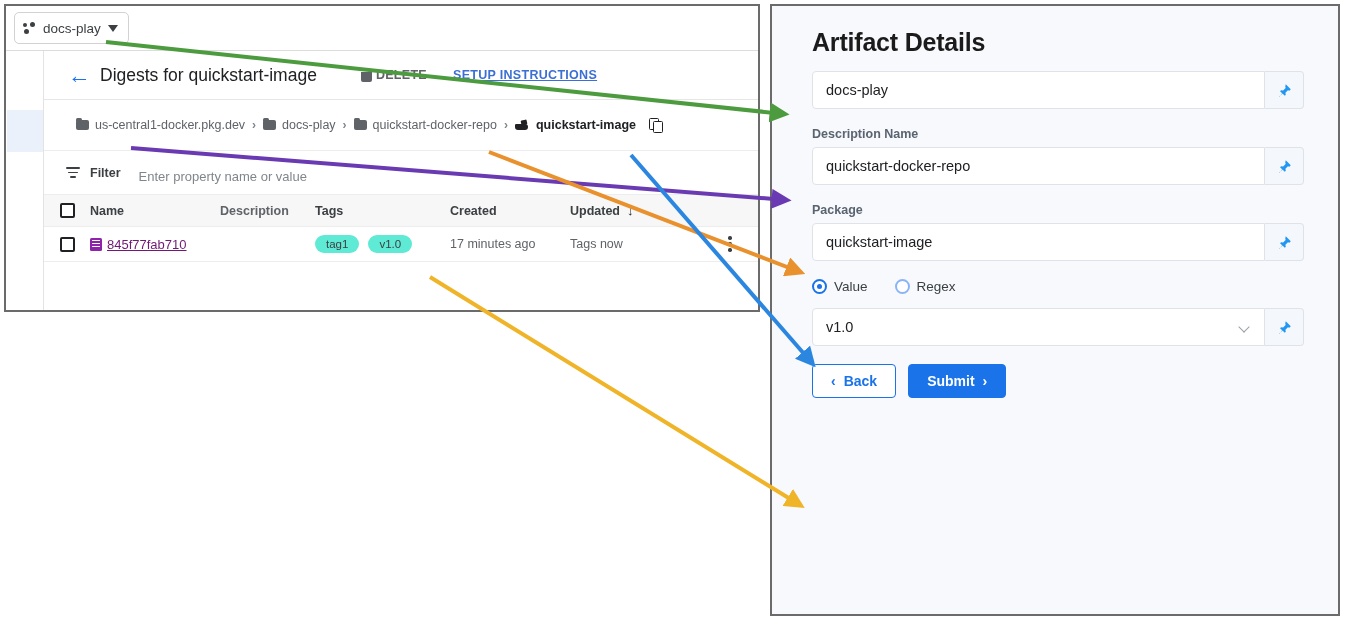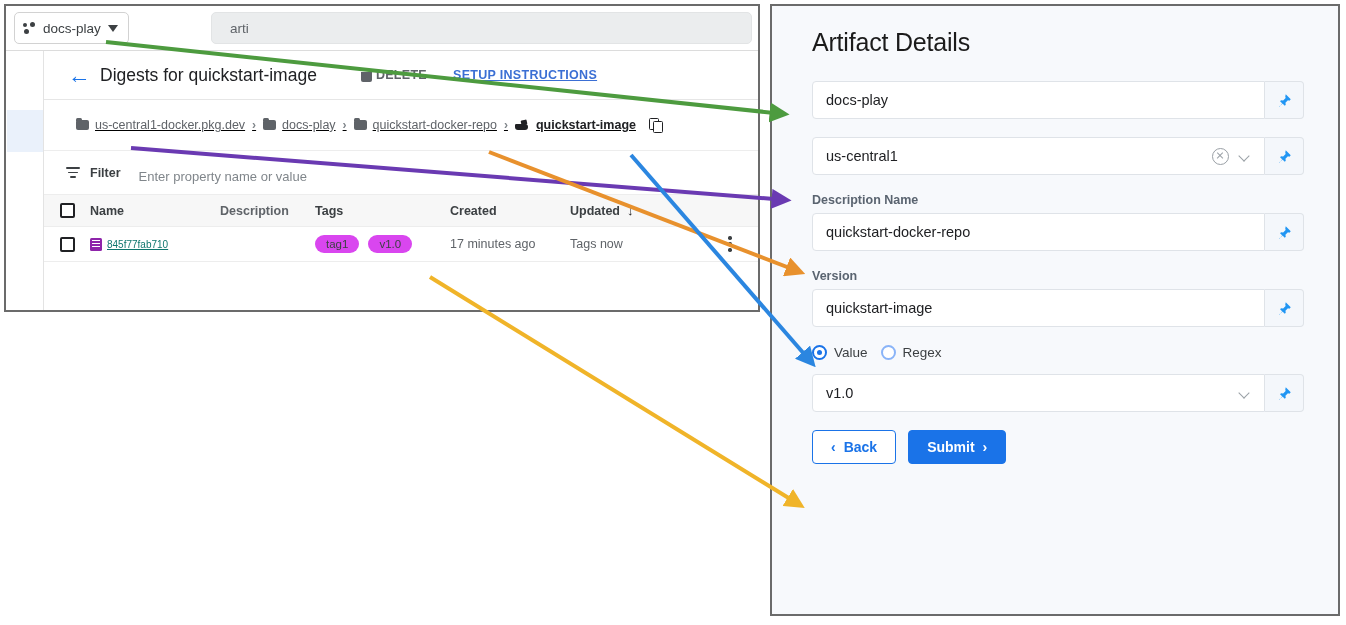--- a/index.html
+++ b/index.html
@@ -191,21 +191,20 @@
   }
 
   #breadcrumb-row {
     position: relative;
     height: 50px;
     display: flex;
     align-items: center;
     padding-left: 32px;
     border-bottom: 1px solid #ededed;
     gap: 7px;
-    text-decoration: underline;
   }
   .crumb {
     display: flex;
     align-items: center;
     gap: 6px;
     font-size: 12.5px;
     color: #5f6368;
     white-space: nowrap;
   }
   .crumb.last { color: #202124; font-weight: bold; }
@@ -330,40 +329,40 @@
     box-sizing: border-box;
   }
   .c-name { width: 130px; }
   .c-desc { width: 95px; color:#5f6368;}
   .c-tags { width: 135px; display:flex; align-items:center; gap:9px;}
   .c-created { width: 120px; }
   .c-updated { width: 110px; display:flex; align-items:center; gap:7px;}
   .sort-arrow { font-size: 13px; color:#202124; font-weight:bold;}
   .digest-link {
     display:flex; align-items:center; gap:5px;
-    color:#0f766e;
+    color:#701a75;
     text-decoration: underline;
-    font-size: 10px;
+    font-size: 13px;
   }
   .doc-glyph {
     width: 12px; height: 13px;
     background: #8e24aa;
     border-radius: 1.5px;
     position: relative;
     display:inline-block;
   }
   .doc-glyph i {
     position:absolute;
     left:2px; height:1.3px; background:#fff; width:8px; display:block;
   }
   .doc-glyph i:nth-child(1){top:2.5px;}
   .doc-glyph i:nth-child(2){top:5.5px;}
   .doc-glyph i:nth-child(3){top:8.5px;}
   .chip {
-    background: #d946ef;
+    background: #5eead4;
     border-radius: 11px;
     padding: 3px 11px;
     font-size: 11.5px;
     color: #3c4043;
   }
   .kebab {
     position: absolute;
     right: 26px;
     width: 4px;
     display: flex;
@@ -385,23 +384,23 @@
     box-sizing: border-box;
   }
   #form-inner {
     position: absolute;
     left: 40px;
     top: 22px;
     right: 34px;
   }
   #form-title {
     font-size: 25px;
-    font-weight: normal;
+    font-weight: bold;
     color: #1b1b1b;
-    margin: 0 0 24px 0;
+    margin: 0 0 14px 0;
     letter-spacing: -.2px;
   }
   .field-block { margin-bottom: 18px; }
   .field-label {
     font-size: 12.5px;
     font-weight: bold;
     color: #5a6470;
     margin-bottom: 6px;
     display: flex;
     align-items: center;
@@ -482,21 +481,21 @@
     display: flex;
     align-items: center;
     justify-content: center;
     flex: none;
   }
   .pin-glyph { width: 15px; height: 15px; display:block;}
 
   .radio-row {
     display: flex;
     align-items: center;
-    gap: 3px;
+    gap: 17px;
     margin-top: 3px;
   }
   .radio-item {
     display: flex;
     align-items: center;
     gap: 7px;
     font-size: 13.5px;
     color: #3c4043;
   }
   .radio-outer {
@@ -554,23 +553,20 @@
 
     <div id="console-topbar">
       <div id="project-chip">
         <span class="dots-icon">
             <i></i>
             <i></i>
             <i></i>
           </span>
         <span class="proj-name">docs-play</span>
         <span class="caret-down"></span>
-      </div>
-      <div id="search-box">
-        <span class="sq">arti</span>
       </div>
     </div>
 
     <div id="left-rail">
       <div id="rail-highlight"></div>
     </div>
 
     <div id="content-area">
 
       <div id="page-header">
@@ -674,50 +670,38 @@
           </div>
           <div class="pin-btn">
             <svg class="pin-glyph" viewBox="0 0 24 24">
               <path d="M14 2l8 8-2.2 2.2-2.3-.6-4 4 .5 3.3-1.6 1.6-4-4L4 22l-.6-.6 5.5-4.4-4-4L6.5 11.4l3.3.5 4-4-.6-2.3L14 2z" fill="#2196f3"></path>
             </svg>
           </div>
         </div>
       </div>
 
       <div class="field-block">
-        <div class="input-row">
-          <div class="input-face">
-            <span class="input-value">us-central1</span>
-            <span class="clear-glyph"></span>
-            <span class="chev-glyph"></span>
-          </div>
-          <div class="pin-btn">
-            <svg class="pin-glyph" viewBox="0 0 24 24">
-              <path d="M14 2l8 8-2.2 2.2-2.3-.6-4 4 .5 3.3-1.6 1.6-4-4L4 22l-.6-.6 5.5-4.4-4-4L6.5 11.4l3.3.5 4-4-.6-2.3L14 2z" fill="#2196f3"></path>
-            </svg>
-          </div>
-        </div>
       </div>
 
       <div class="field-block">
         <div class="field-label">Description Name</div>
         <div class="input-row">
           <div class="input-face">
             <span class="input-value">quickstart-docker-repo</span>
           </div>
           <div class="pin-btn">
             <svg class="pin-glyph" viewBox="0 0 24 24">
               <path d="M14 2l8 8-2.2 2.2-2.3-.6-4 4 .5 3.3-1.6 1.6-4-4L4 22l-.6-.6 5.5-4.4-4-4L6.5 11.4l3.3.5 4-4-.6-2.3L14 2z" fill="#2196f3"></path>
             </svg>
           </div>
         </div>
       </div>
 
       <div class="field-block">
-        <div class="field-label">Version</div>
+        <div class="field-label">Package</div>
         <div class="input-row">
           <div class="input-face">
             <span class="input-value">quickstart-image</span>
           </div>
           <div class="pin-btn">
             <svg class="pin-glyph" viewBox="0 0 24 24">
               <path d="M14 2l8 8-2.2 2.2-2.3-.6-4 4 .5 3.3-1.6 1.6-4-4L4 22l-.6-.6 5.5-4.4-4-4L6.5 11.4l3.3.5 4-4-.6-2.3L14 2z" fill="#2196f3"></path>
             </svg>
           </div>
         </div>

